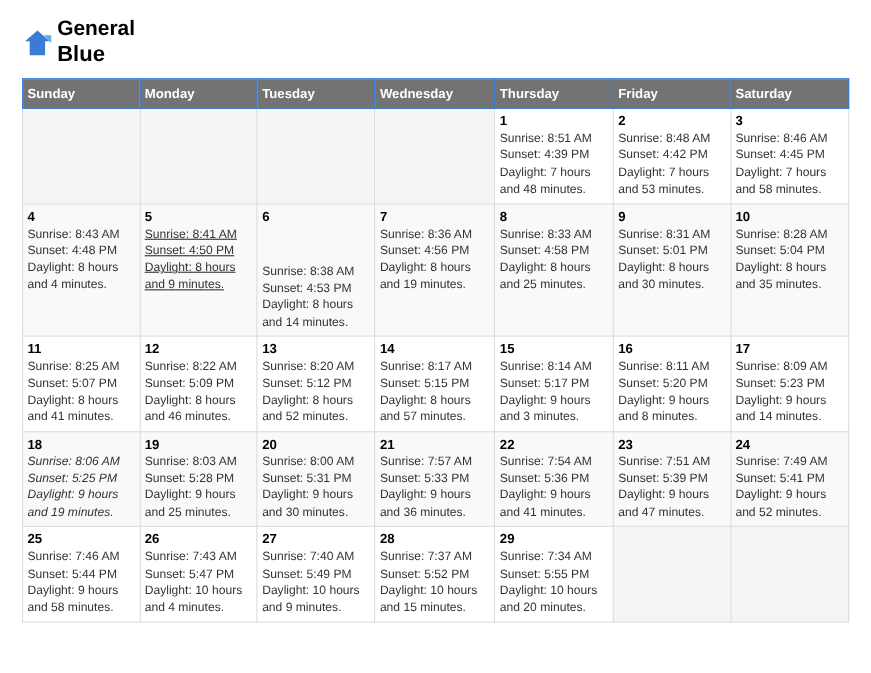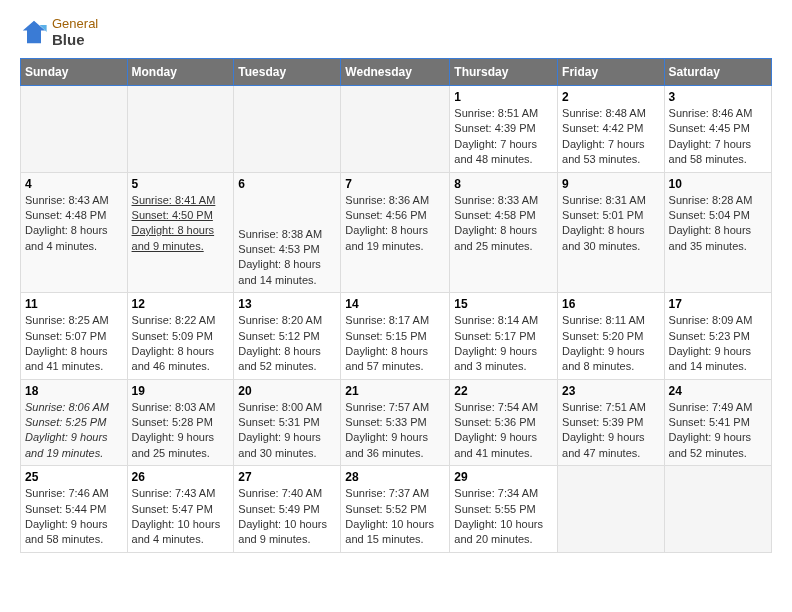--- a/index.html
+++ b/index.html
@@ -80,22 +80,22 @@
 </head>
 <body>
 
 <div class="header-area">
   <div class="logo">
     <svg class="logo-icon" viewBox="0 0 40 40">
       <polygon points="20,4 36,18 30,18 30,36 10,36 10,18 4,18" fill="#3a7bd5"></polygon>
       <polygon points="28,10 38,10 38,20" fill="#5ab0e8"></polygon>
     </svg>
     <div>
-      <div style="font-size:13px;font-weight:normal;color:#a16207;">General</div>
-      <div style="font-size:15px;font-weight:bold;color:#404040;">Blue</div>
+      <div style="font-size:19px;font-weight:bold;color:#000000;">General</div>
+      <div style="font-size:20px;font-weight:bold;color:#000000;">Blue</div>
     </div>
   </div>
   <div class="title-area">
     <div class="main-title"></div>
     <div class="subtitle"></div>
   </div>
 </div>
 
 <table>
   <thead>

